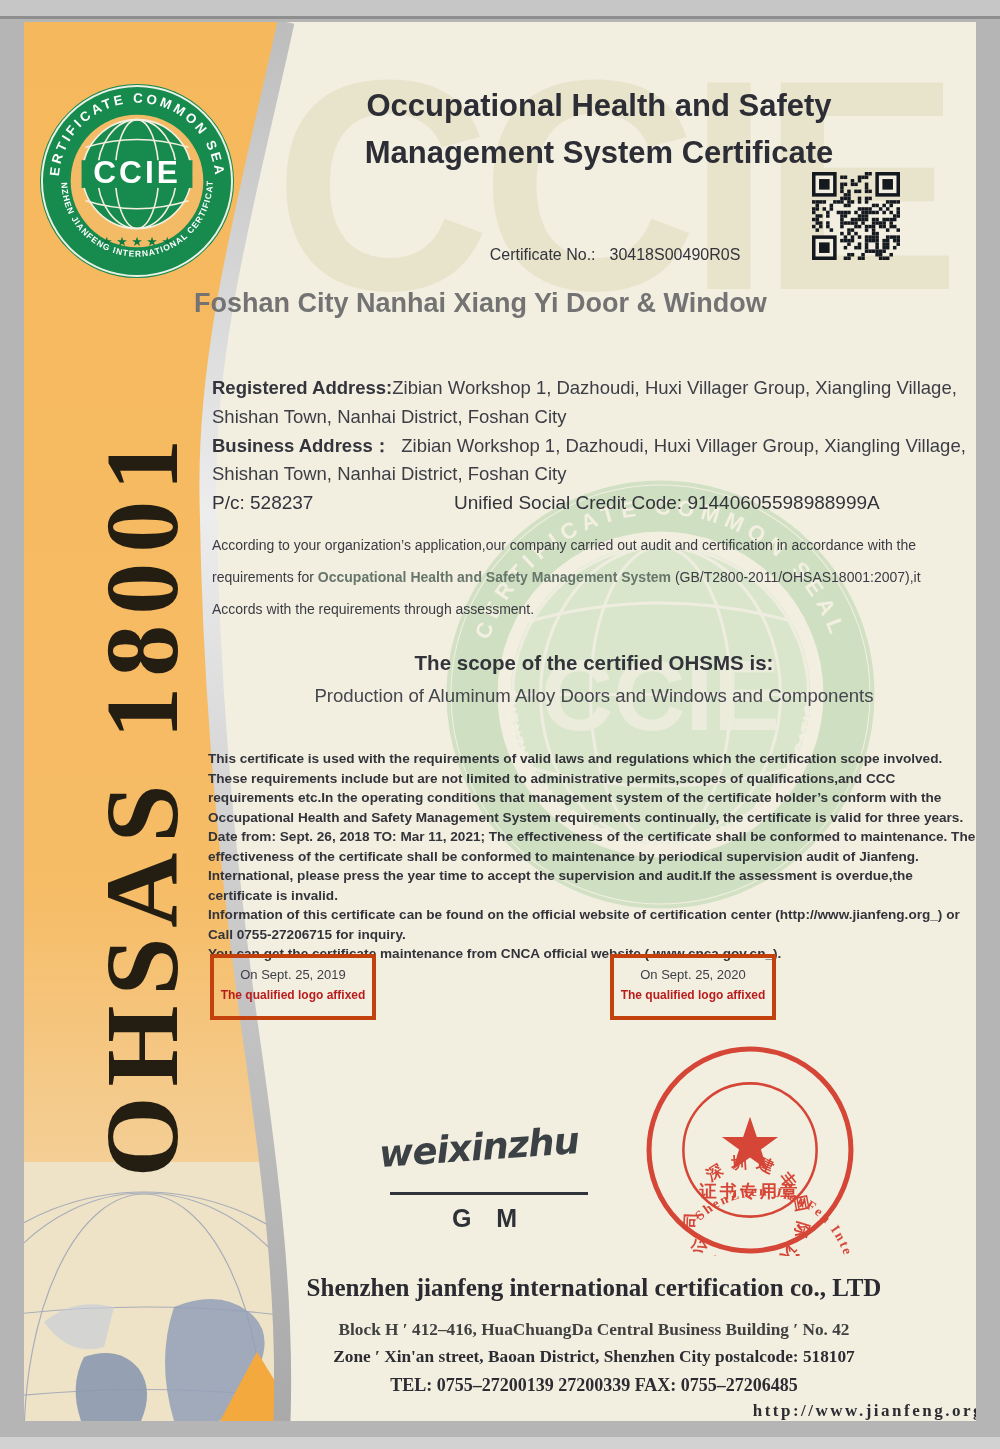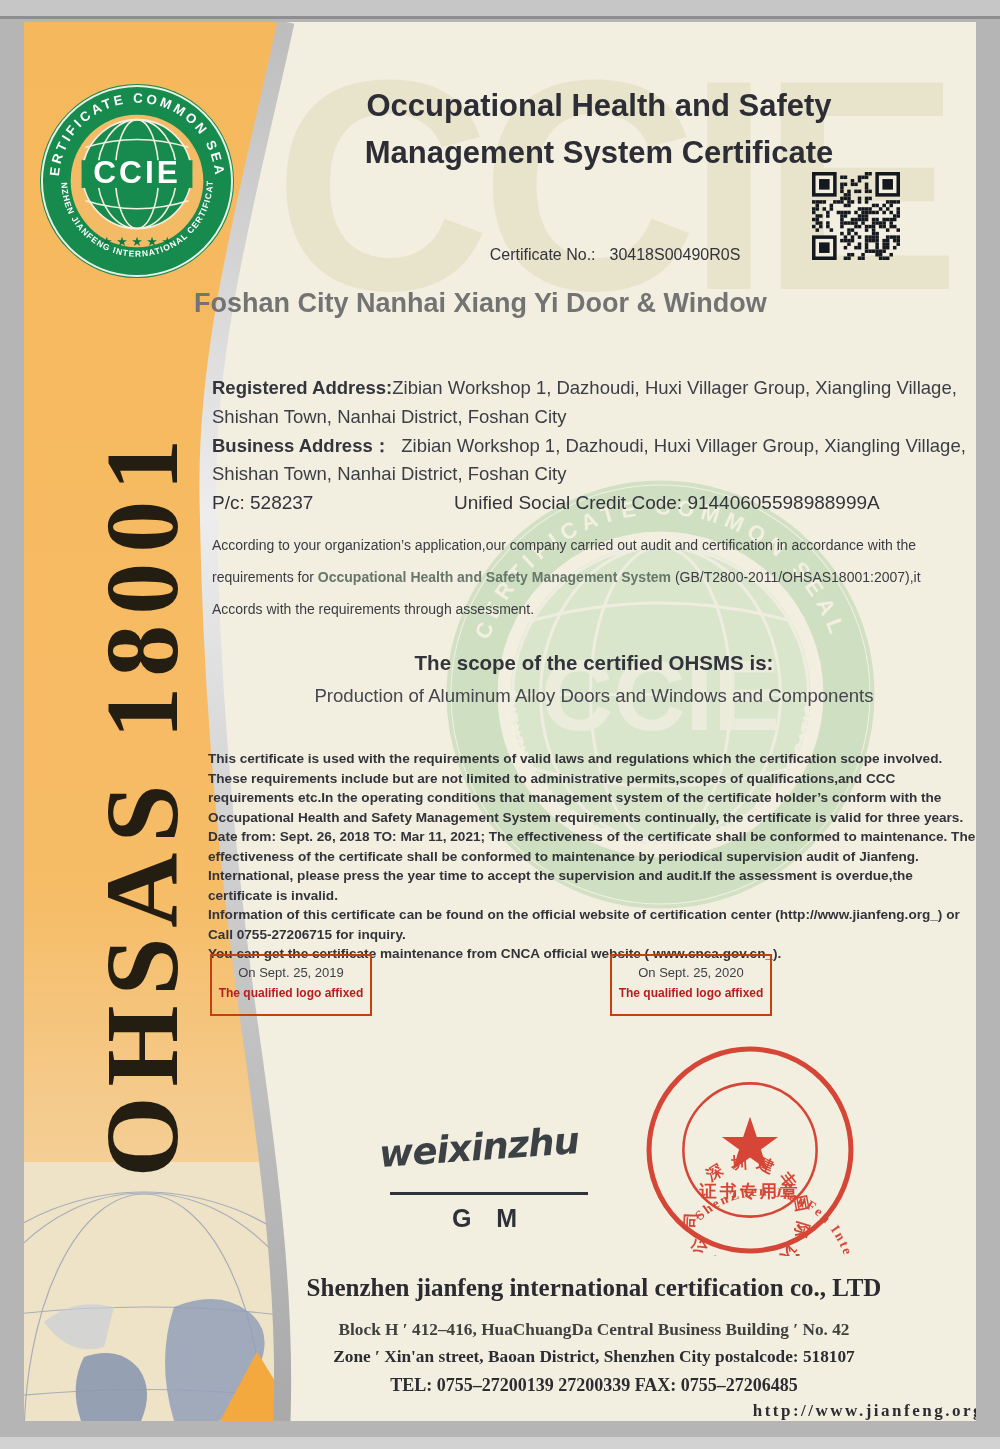--- a/index.html
+++ b/index.html
@@ -31,21 +31,21 @@
   .uscc{position:absolute;left:242px;top:0;}
   .mainpara{position:absolute;left:188px;top:508px;width:762px;font-size:14px;line-height:31.8px;color:#3b3b43;}
   .greenish{color:#66766a;font-weight:bold;}
   .scopehead{position:absolute;left:190px;top:629px;width:760px;text-align:center;
              font-size:20.5px;font-weight:bold;color:#33333b;}
   .scopeval{position:absolute;left:190px;top:663px;width:760px;text-align:center;font-size:18.6px;color:#46464e;}
   .issued{position:absolute;left:190px;top:695px;width:760px;text-align:center;font-size:19px;color:#3b3b43;}
   .issued b{font-size:20.5px;color:#2f2f37;}
   .finep{position:absolute;left:184px;top:727px;width:768px;font-size:13.6px;line-height:19.5px;
          font-weight:bold;color:#33333a;}
-  .logo-box{position:absolute;width:158px;height:58px;border:2px solid #c2410c;text-align:center;background:transparent;}
+  .logo-box{position:absolute;width:158px;height:58px;border:4px solid #c2410c;text-align:center;background:transparent;}
   .logo-box .d{margin-top:9px;font-size:13px;color:#3e3e46;}
   .logo-box .l{margin-top:6px;font-size:12px;font-weight:bold;color:#b91c1c;}
   .box1{left:186px;top:932px;}
   .box2{left:586px;top:932px;}
   .sig-name{position:absolute;left:350px;top:1104px;width:210px;text-align:center;font-size:37px;
             font-style:italic;font-weight:bold;color:#3c4146;transform:rotate(-4deg);
             font-family:"DejaVu Sans",sans-serif;letter-spacing:-1px;}
   .sig-line{position:absolute;left:366px;top:1170px;width:198px;border-top:3px solid #30343a;}
   .sig-title{position:absolute;left:366px;top:1182px;width:198px;text-align:center;
              font-size:25px;font-weight:bold;letter-spacing:9px;color:#2e3238;}

